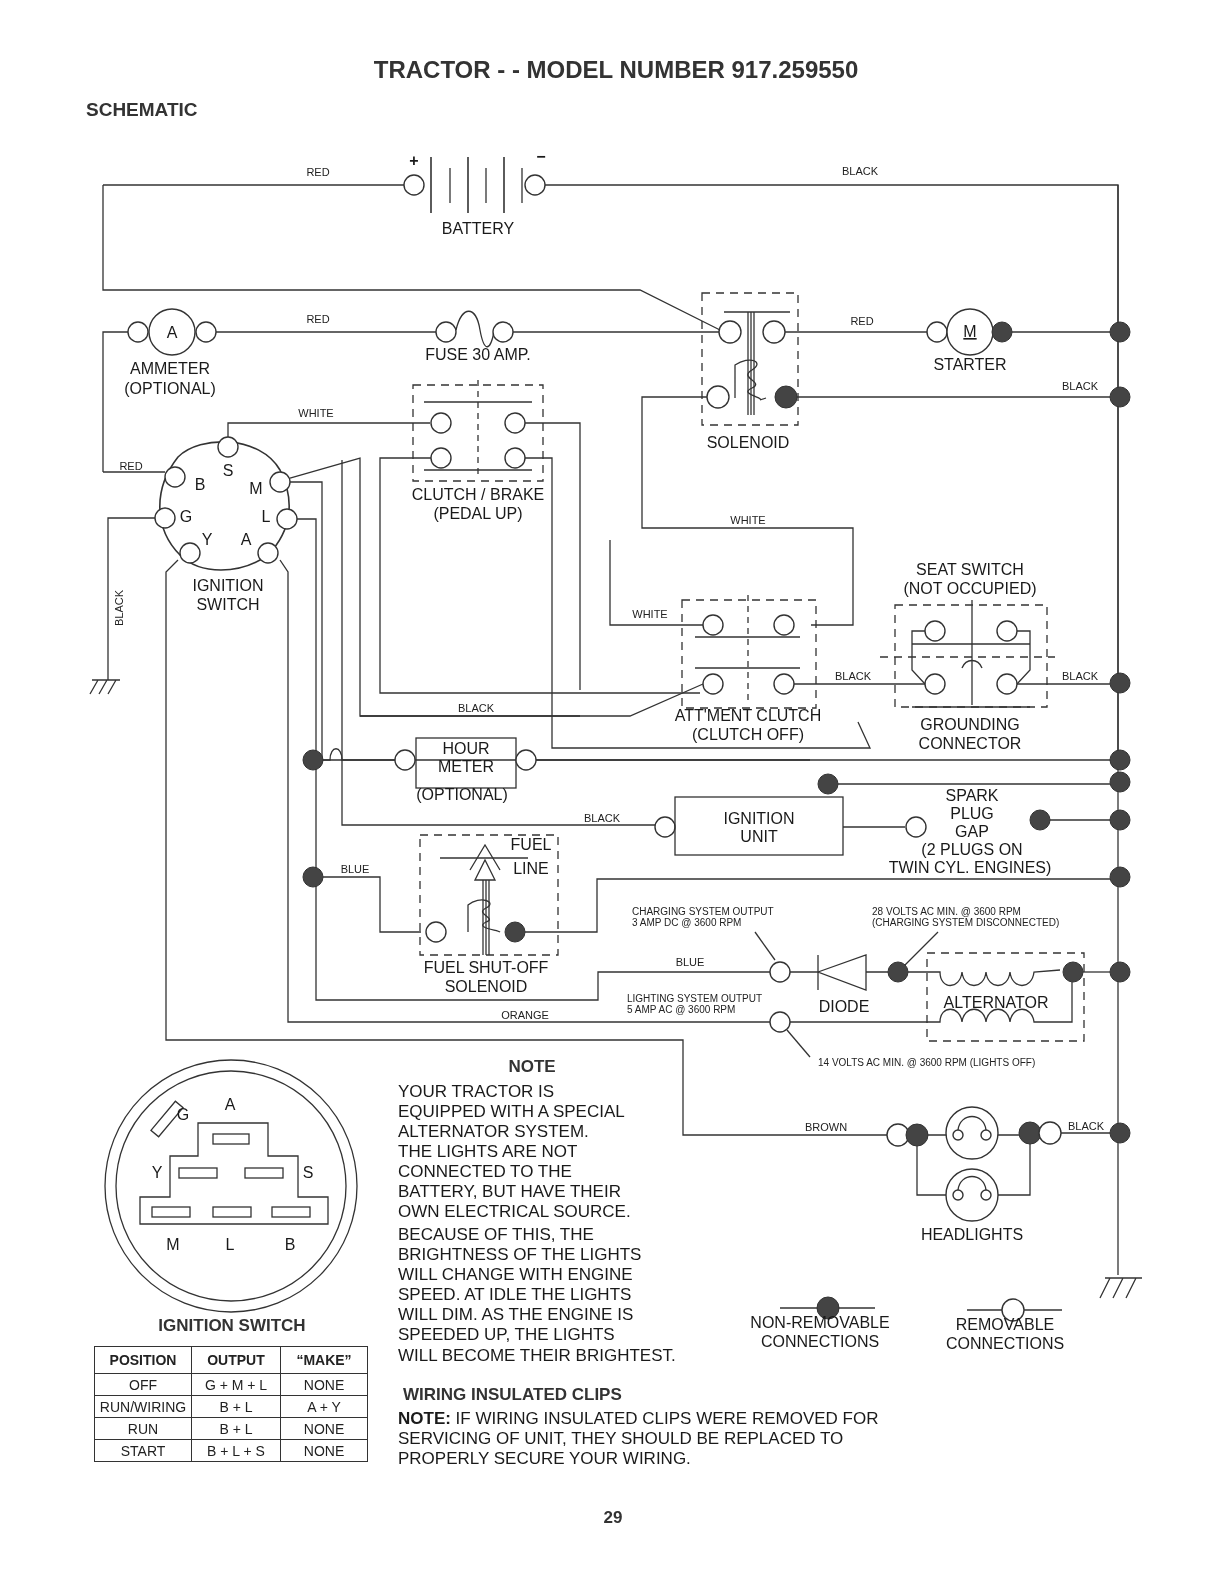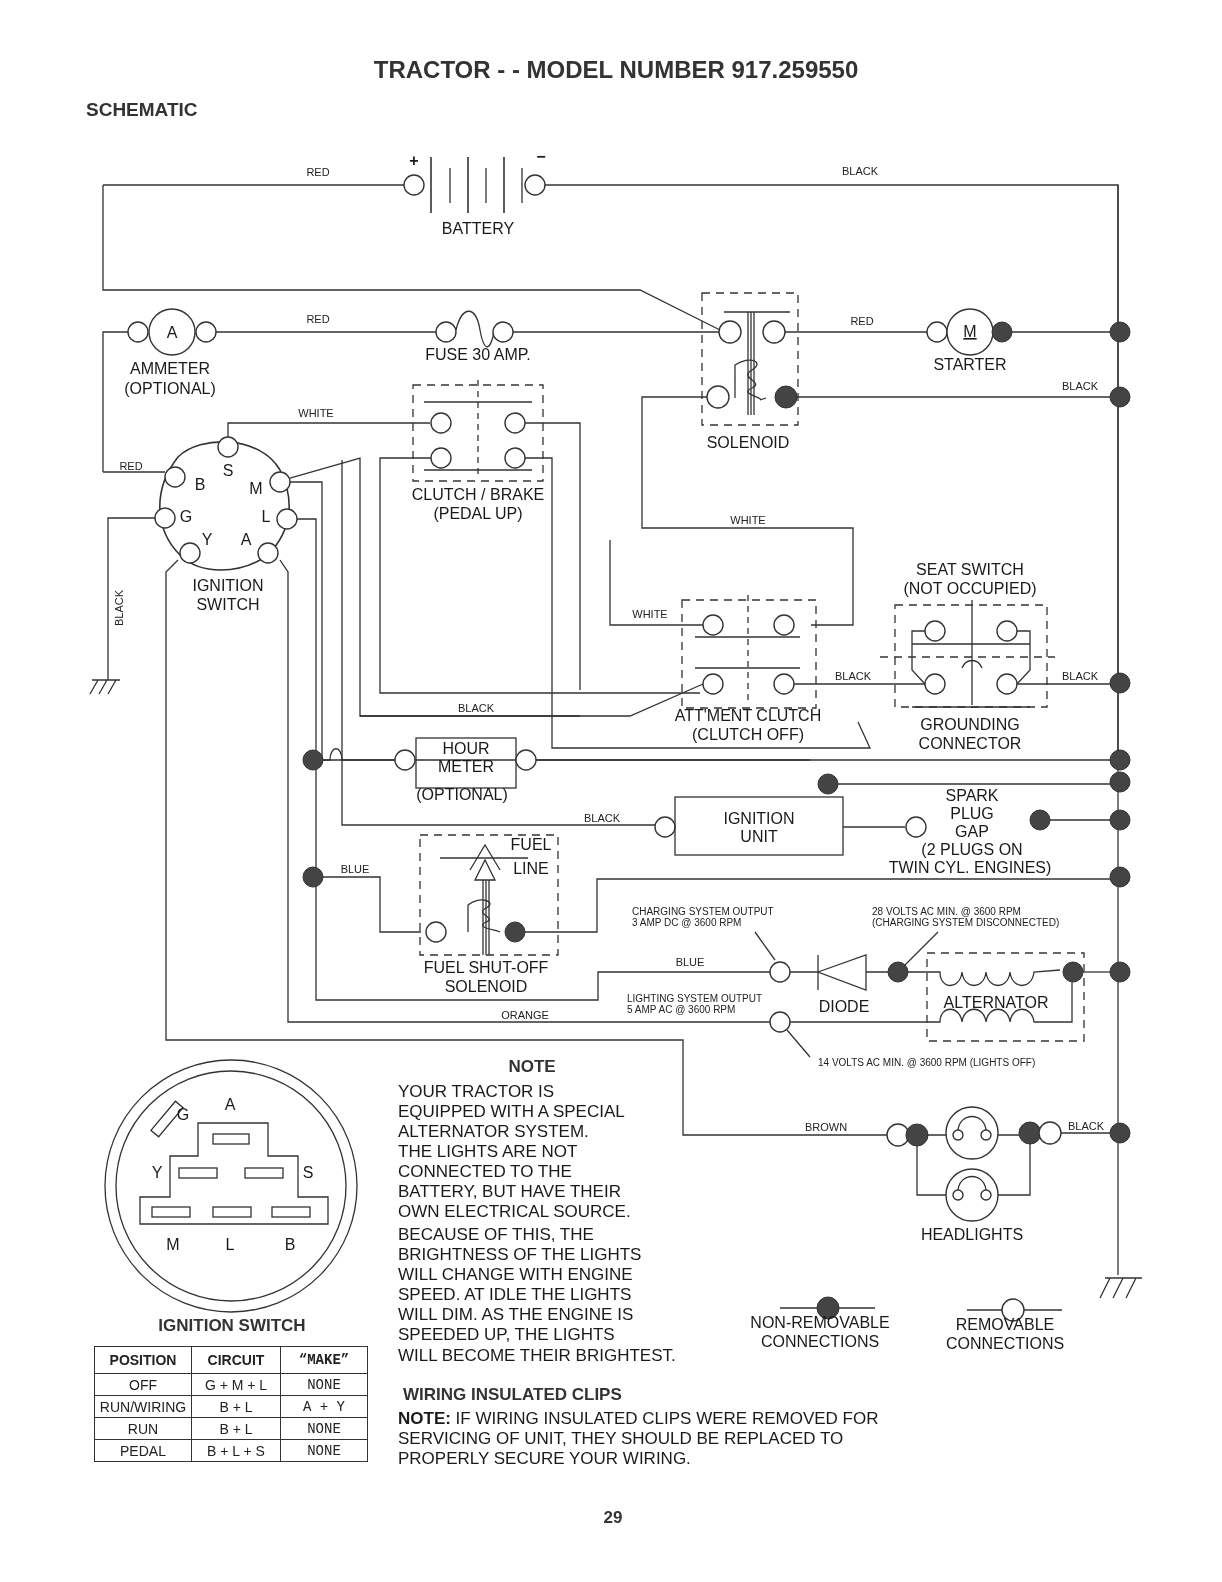--- a/index.html
+++ b/index.html
@@ -15,21 +15,21 @@
   .small { font-family:"Liberation Sans", sans-serif; font-size:10px; fill:#222; }
   .title { font-family:"Liberation Sans", sans-serif; font-size:24px; font-weight:bold; fill:#333; }
   .head { font-family:"Liberation Sans", sans-serif; font-size:19px; font-weight:bold; fill:#333; }
   .sub { font-family:"Liberation Sans", sans-serif; font-size:17px; font-weight:bold; fill:#333; }
   .note { font-family:"Liberation Sans", sans-serif; font-size:17px; fill:#1a1a1a; }
   .tbl { position:absolute; left:94px; top:1346px; border-collapse:collapse; font-family:"Liberation Sans", sans-serif; font-size:14px; color:#222; }
   .tbl th, .tbl td { border:1.5px solid #333; text-align:center; padding:0 4px; height:21px; }
   .tbl th { font-weight:bold; height:26px; font-size:14px; }
   .tbl th:nth-child(1), .tbl td:nth-child(1){ width:88px; }
   .tbl th:nth-child(2), .tbl td:nth-child(2){ width:80px; }
-  .tbl th:nth-child(3), .tbl td:nth-child(3){ width:78px;font-family:Liberation Mono, monospace; }
+  .tbl th:nth-child(3), .tbl td:nth-child(3){ width:78px; }
 </style>
 </head>
 <body>
 
 <svg width="1222" height="1582" viewBox="0 0 1222 1582">
 
   <text class="title" x="616" y="78" text-anchor="middle">TRACTOR - - MODEL NUMBER 917.259550</text>
   <text class="head" x="86" y="116">SCHEMATIC</text>
 
   <g>
@@ -367,39 +367,39 @@
   <text class="note" x="398" y="1444">SERVICING OF UNIT, THEY SHOULD BE REPLACED TO</text>
   <text class="note" x="398" y="1464">PROPERLY SECURE YOUR WIRING.</text>
 
   <text class="sub" x="613" y="1523" text-anchor="middle" font-size="20">29</text>
 </svg>
 
 <table class="tbl">
   <thead>
     <tr>
       <th>POSITION</th>
-      <th>CIRCUIT</th>
+      <th>OUTPUT</th>
       <th>“MAKE”</th>
     </tr>
   </thead>
   <tbody>
     <tr>
       <td>OFF</td>
       <td>G + M + L</td>
       <td>NONE</td>
     </tr>
     <tr>
       <td>RUN/WIRING</td>
       <td>B + L</td>
       <td>A + Y</td>
     </tr>
     <tr>
       <td>RUN</td>
       <td>B + L</td>
       <td>NONE</td>
     </tr>
     <tr>
-      <td>PEDAL</td>
+      <td>START</td>
       <td>B + L + S</td>
       <td>NONE</td>
     </tr>
   </tbody>
 </table>
 
 </body></html>

